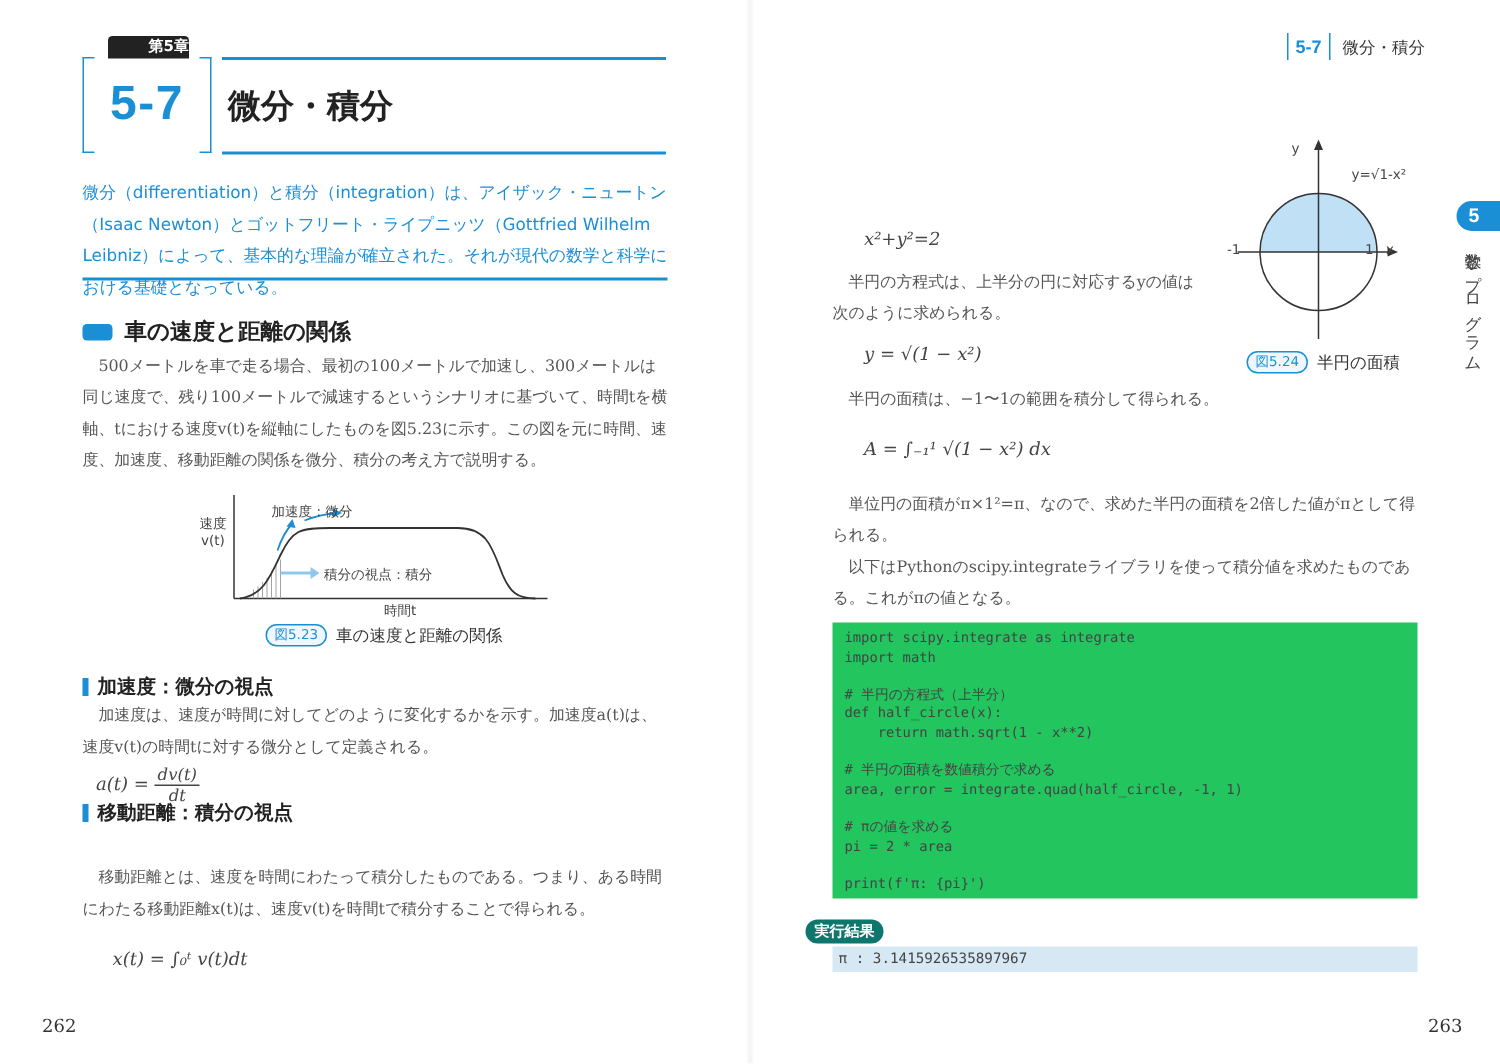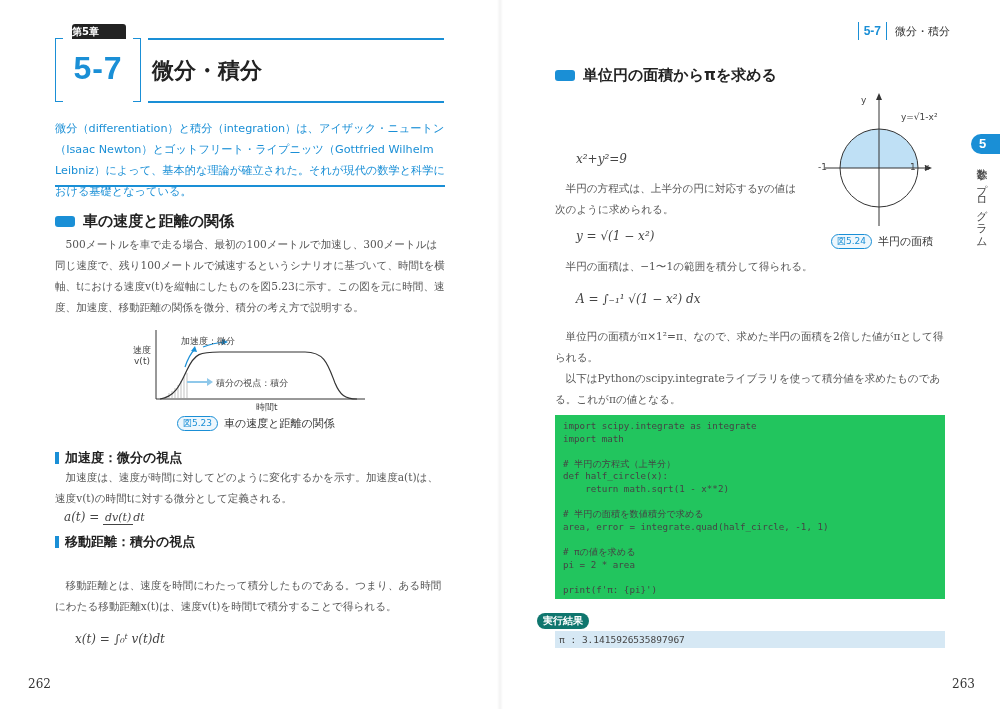--- a/index.html
+++ b/index.html
@@ -6,21 +6,21 @@
   html, body { width: 1000px; height: 709px; background: #ffffff; overflow: hidden; }
   body { position: relative; font-family: "DejaVu Sans", sans-serif; color: #222; }
   .page { position: absolute; top: 0; height: 709px; }
   .page-left { left: 0; width: 500px; }
   .page-right { left: 500px; width: 500px; }
   .gutter { position: absolute; left: 497px; top: 0; width: 6px; height: 709px;
     background: linear-gradient(90deg, #fff, #f3f3f3 50%, #fff); }
 
   
   .chapter-tag { position: absolute; left: 72px; top: 24px; width: 54px; height: 15px;
-    background: #222; color: #fff; font-size: 10px; font-weight: bold; text-align: left;
+    background: #222; color: #fff; font-size: 10px; font-weight: bold; text-align: right;
     line-height: 15px; border-radius: 3px 3px 0 0; }
   .sec-bracket { position: absolute; left: 55px; top: 38px; width: 86px; height: 64px; }
   .sec-bracket .bl { position: absolute; left: 0; top: 0; width: 8px; height: 64px;
     border: 1.5px solid #1a8fd6; border-right: none; }
   .sec-bracket .br { position: absolute; right: 0; top: 0; width: 8px; height: 64px;
     border: 1.5px solid #1a8fd6; border-left: none; }
   .sec-number { position: absolute; left: 0; width: 86px; top: 12px; text-align: center;
     color: #1a8fd6; font-size: 32px; font-weight: bold; font-family: "Liberation Sans", sans-serif; letter-spacing: 1px; }
   .title-line-top { position: absolute; left: 148px; top: 38px; width: 296px; height: 1.5px; background: #1a8fd6; }
   .title-line-bot { position: absolute; left: 148px; top: 101px; width: 296px; height: 1.5px; background: #1a8fd6; }
@@ -31,21 +31,21 @@
   .intro-rule { position: absolute; left: 55px; top: 185px; width: 390px; height: 1.5px; background: #1a8fd6; }
 
   
   .h2 { position: absolute; font-size: 15px; font-weight: bold; color: #222; display: flex; align-items: center; }
   .h2 .mark { display: inline-block; width: 20px; height: 11px; background: #1a8fd6; border-radius: 3px; margin-right: 8px; }
   .h3 { position: absolute; font-size: 13px; font-weight: bold; color: #222; display: flex; align-items: center; }
   .h3 .mark { display: inline-block; width: 4px; height: 12px; background: #1a8fd6; margin-right: 6px; }
 
   .body { position: absolute; font-family: "DejaVu Serif", serif; font-size: 10.6px; line-height: 21px; color: #555; text-indent: 1em; }
   .math { position: absolute; font-family: "DejaVu Serif", serif; font-style: italic; color: #444; font-size: 12px; }
-  .frac { display: inline-flex; flex-direction: row; align-items: center; vertical-align: middle; font-size: 11px; }
+  .frac { display: inline-flex; flex-direction: column; align-items: center; vertical-align: middle; font-size: 11px; }
   .frac .num { border-bottom: 1px solid #444; padding: 0 2px; }
 
   .caption { position: absolute; font-size: 11px; color: #333; display: flex; align-items: center; }
   .fig-label { display: inline-block; border: 1px solid #1a8fd6; color: #1a8fd6; border-radius: 8px;
     font-size: 9px; padding: 0 5px; margin-right: 6px; background: #eef7fd; }
 
   
   .running-head { position: absolute; right: 50px; top: 22px; display: flex; align-items: center; font-size: 11px; color: #333; }
   .rh-num { color: #1a8fd6; font-weight: bold; font-family: "Liberation Sans", sans-serif; font-size: 12px;
     border-left: 1.5px solid #1a8fd6; border-right: 1.5px solid #1a8fd6; padding: 2px 5px; margin-right: 8px; }
@@ -144,25 +144,21 @@
 
   <div class="page-num" style="left:28px;">262</div>
 </div>
 
 <div class="page page-right">
   <div class="running-head">
     <span class="rh-num">5-7</span>
     <span>微分・積分</span>
   </div>
 
-  <div class="h2" style="left:55px; top:66px;">
-    <span class="mark"></span>
-    <span>単位円の面積からπを求める</span>
-  </div>
-  <div class="math" style="left:76px; top:152px;">x²+y²=9</div>
+  <div class="math" style="left:76px; top:152px;">x²+y²=2</div>
   <div class="body" style="left:55px; top:178px; width:250px;">半円の方程式は、上半分の円に対応するyの値は次のように求められる。</div>
   <div class="math" style="left:76px; top:229px;">y = √(1 − x²)</div>
   <div class="body" style="left:55px; top:256px; width:300px;">半円の面積は、−1〜1の範囲を積分して得られる。</div>
   <div class="math" style="left:76px; top:292px;">A = ∫₋₁¹ √(1 − x²) dx</div>
   <div class="body" style="left:55px; top:326px; width:392px;">単位円の面積がπ×1²=π、なので、求めた半円の面積を2倍した値がπとして得られる。</div>
   <div class="body" style="left:55px; top:368px; width:392px;">以下はPythonのscipy.integrateライブラリを使って積分値を求めたものである。これがπの値となる。</div>
 
   <svg style="position:absolute; left:310px; top:92px;" width="140" height="140" viewBox="0 0 140 140">
     <path d="M30,76 A39,39 0 0 1 108,76 Z" fill="#bfe0f5"></path>
     <circle cx="69" cy="76" r="39" fill="none" stroke="#333" stroke-width="1"></circle>

